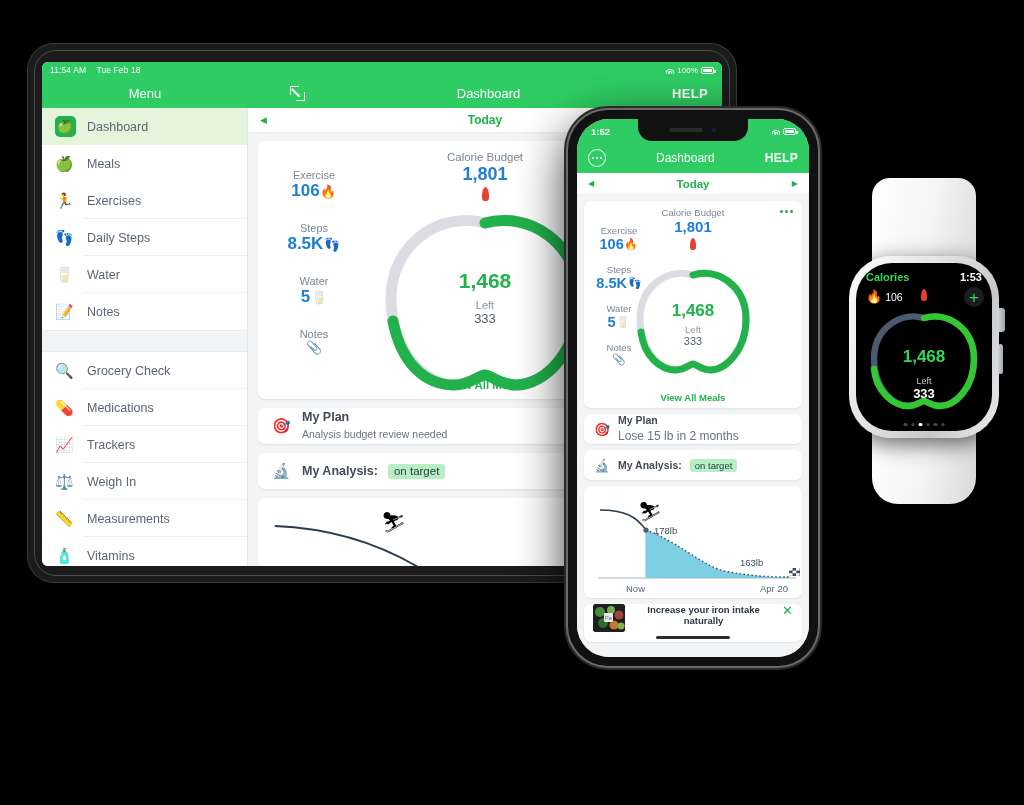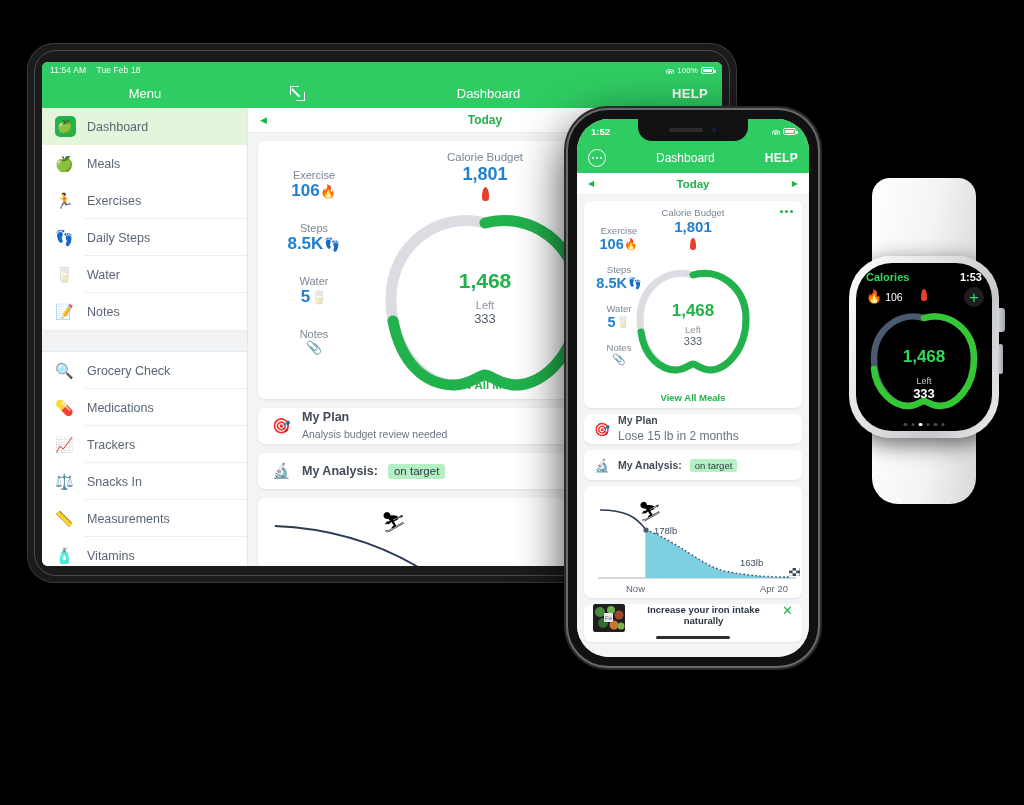--- a/index.html
+++ b/index.html
@@ -311,21 +311,21 @@
           <div class="side-item">
             <span class="side-ico">💊</span>
             <span class="label">Medications</span>
           </div>
           <div class="side-item">
             <span class="side-ico">📈</span>
             <span class="label">Trackers</span>
           </div>
           <div class="side-item">
             <span class="side-ico">⚖️</span>
-            <span class="label">Snacks In</span>
+            <span class="label">Weigh In</span>
           </div>
           <div class="side-item">
             <span class="side-ico">📏</span>
             <span class="label">Measurements</span>
           </div>
           <div class="side-item">
             <span class="side-ico">🧴</span>
             <span class="label">Vitamins</span>
           </div>
         </div>

